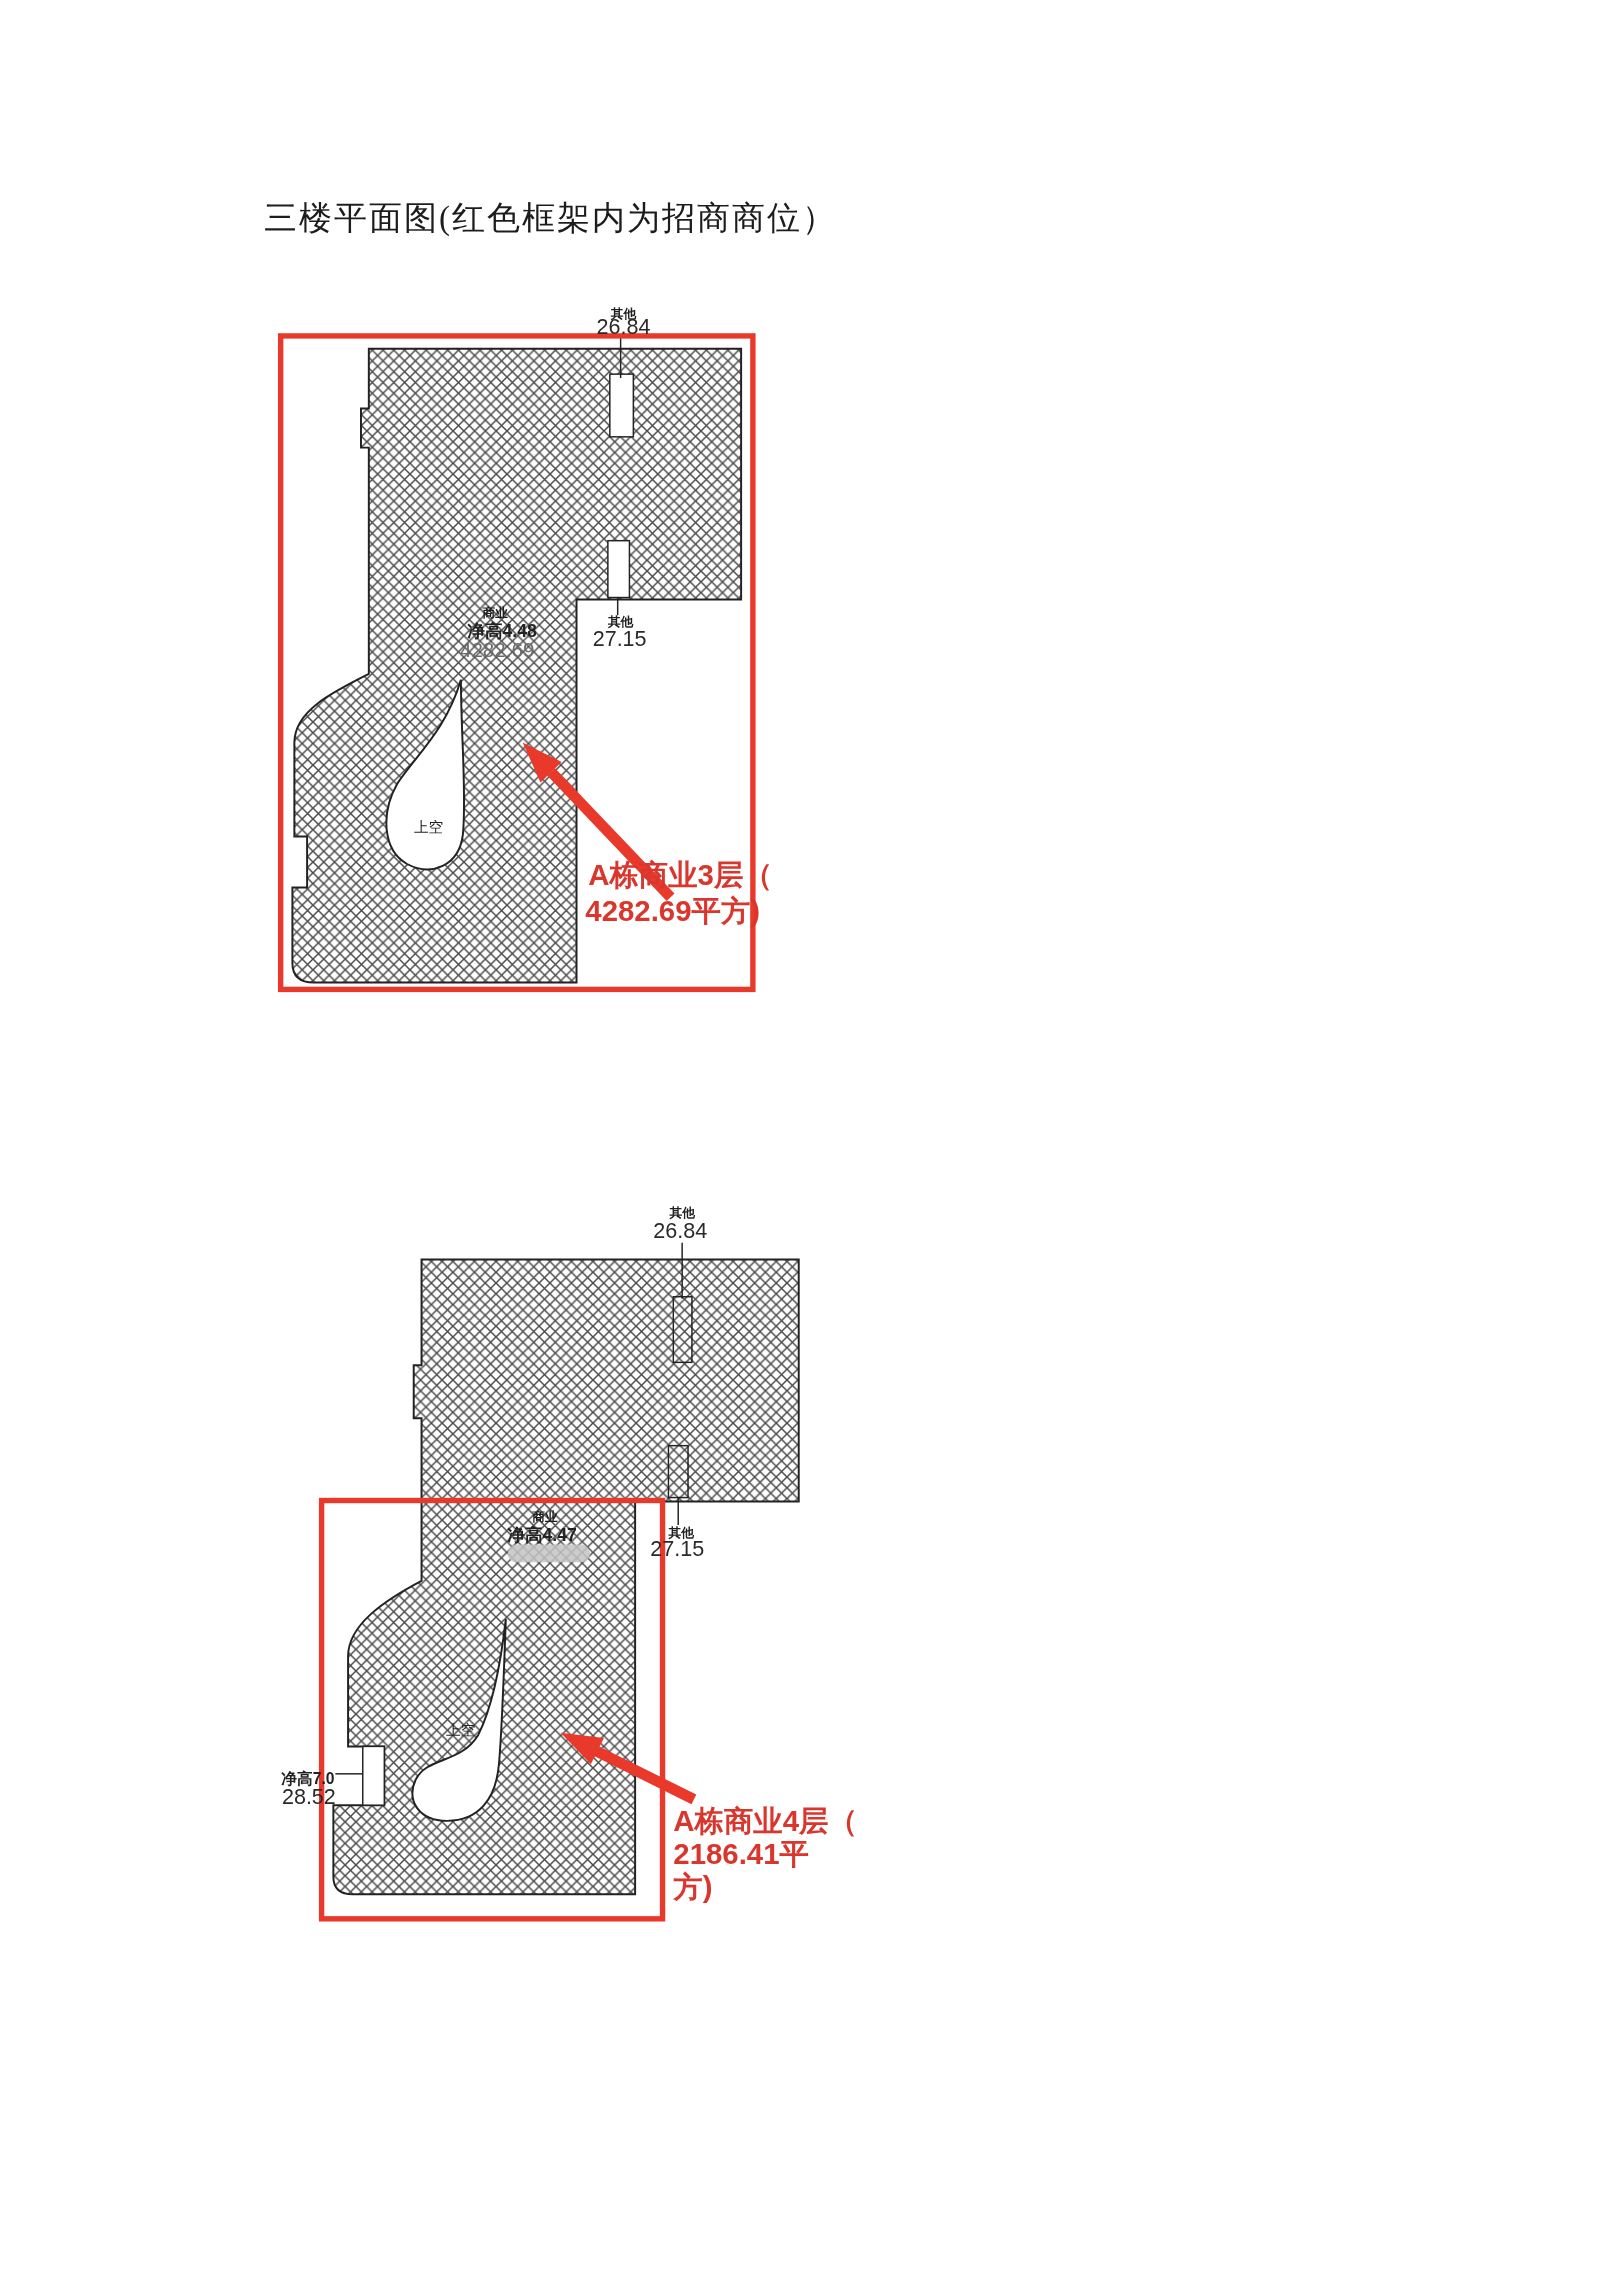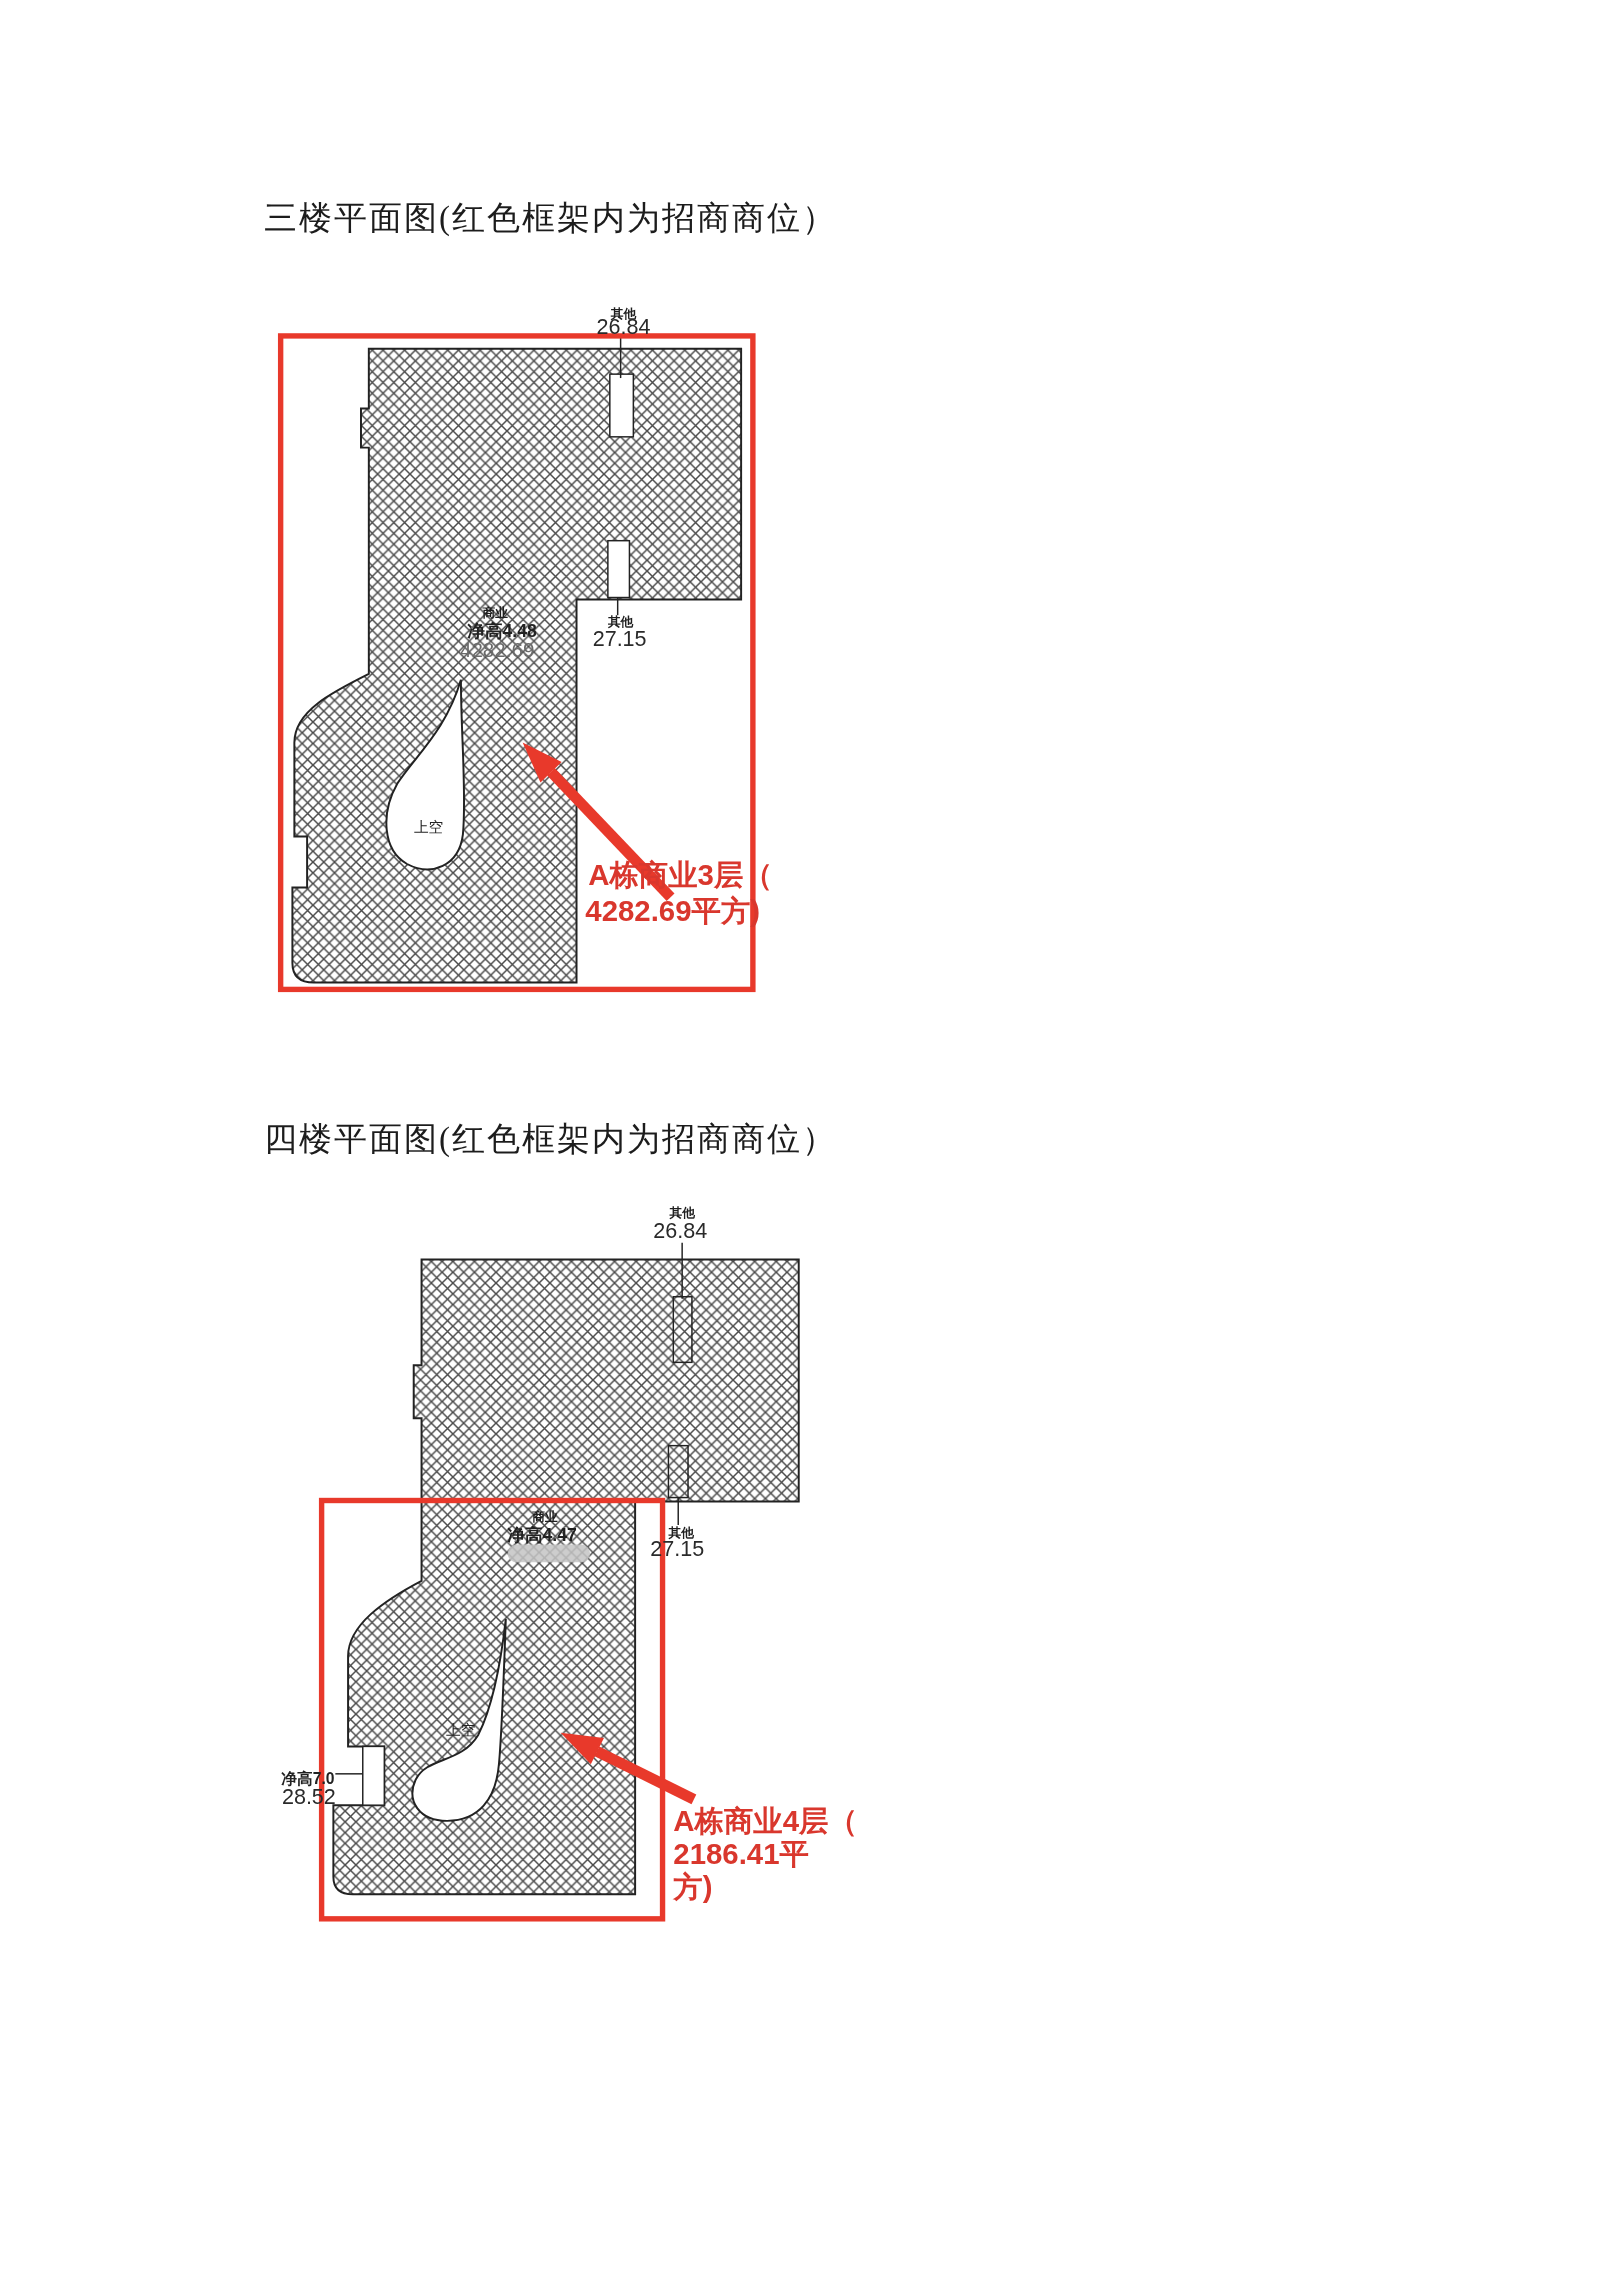--- a/index.html
+++ b/index.html
@@ -77,21 +77,20 @@
 
     <g>
       <line x1="562" y1="788" x2="684" y2="916" stroke="#e8392b" stroke-width="11"></line>
       <polygon points="533,758 572.8,778 551.2,798.8" fill="#e8392b"></polygon>
     </g>
 
     <text x="600" y="903" class="callout" fill="#d9372d">A栋商业3层（</text>
     <text x="597" y="940" class="callout" fill="#d9372d">4282.69平方)</text>
   </svg>
 
-  <div class="doc-title" id="title-f4">四楼平面图(红色框架内为招商商位）</div>
 
   <svg id="fig-f4" class="fig" width="627" height="794" viewBox="260 1200 640 810">
     <defs>
       <pattern id="hatch2" width="11" height="11" patternUnits="userSpaceOnUse">
         <rect width="11" height="11" fill="#ffffff"></rect>
         <path d="M0,0 L11,11 M11,0 L0,11" stroke="#4a4a4a" stroke-width="1.5"></path>
       </pattern>
     </defs>
 
     <path d="M430,1285 L815,1285 L815,1532 L648,1532 L648,1933 L360,1933 Q340,1933 340,1915

